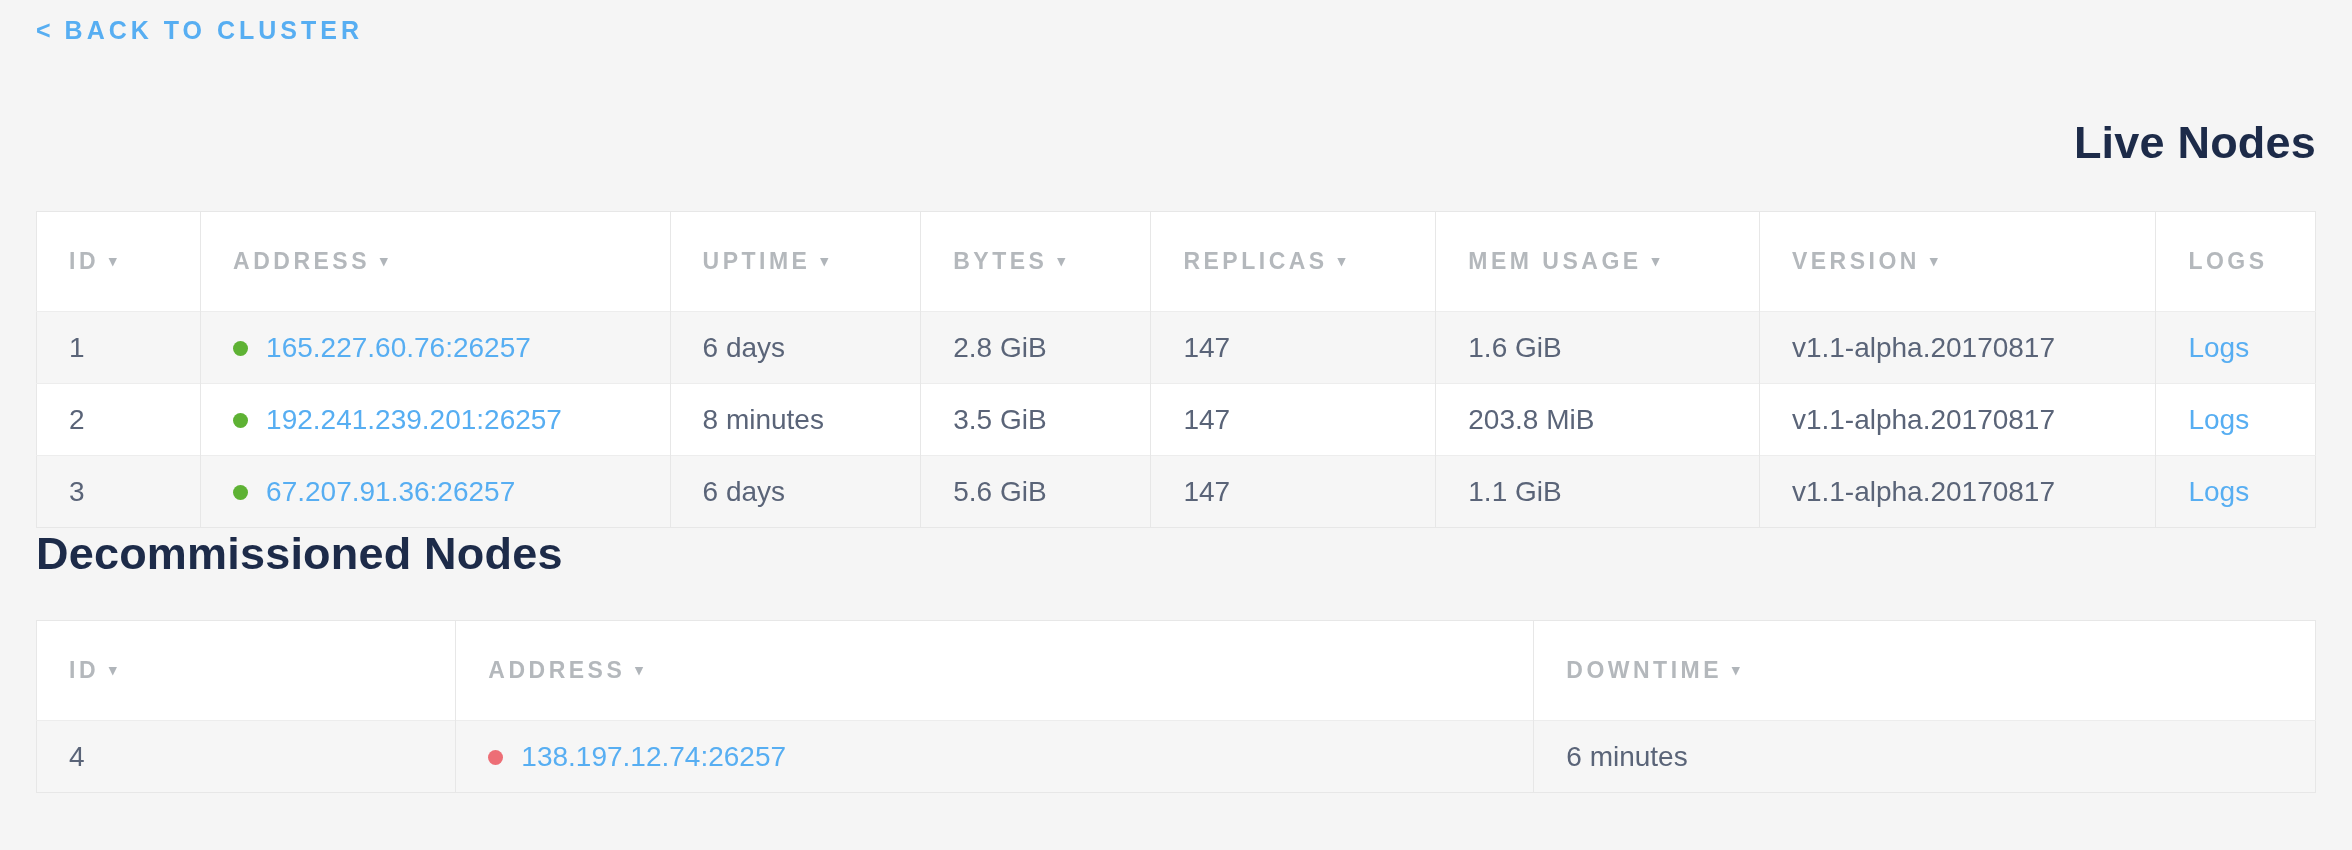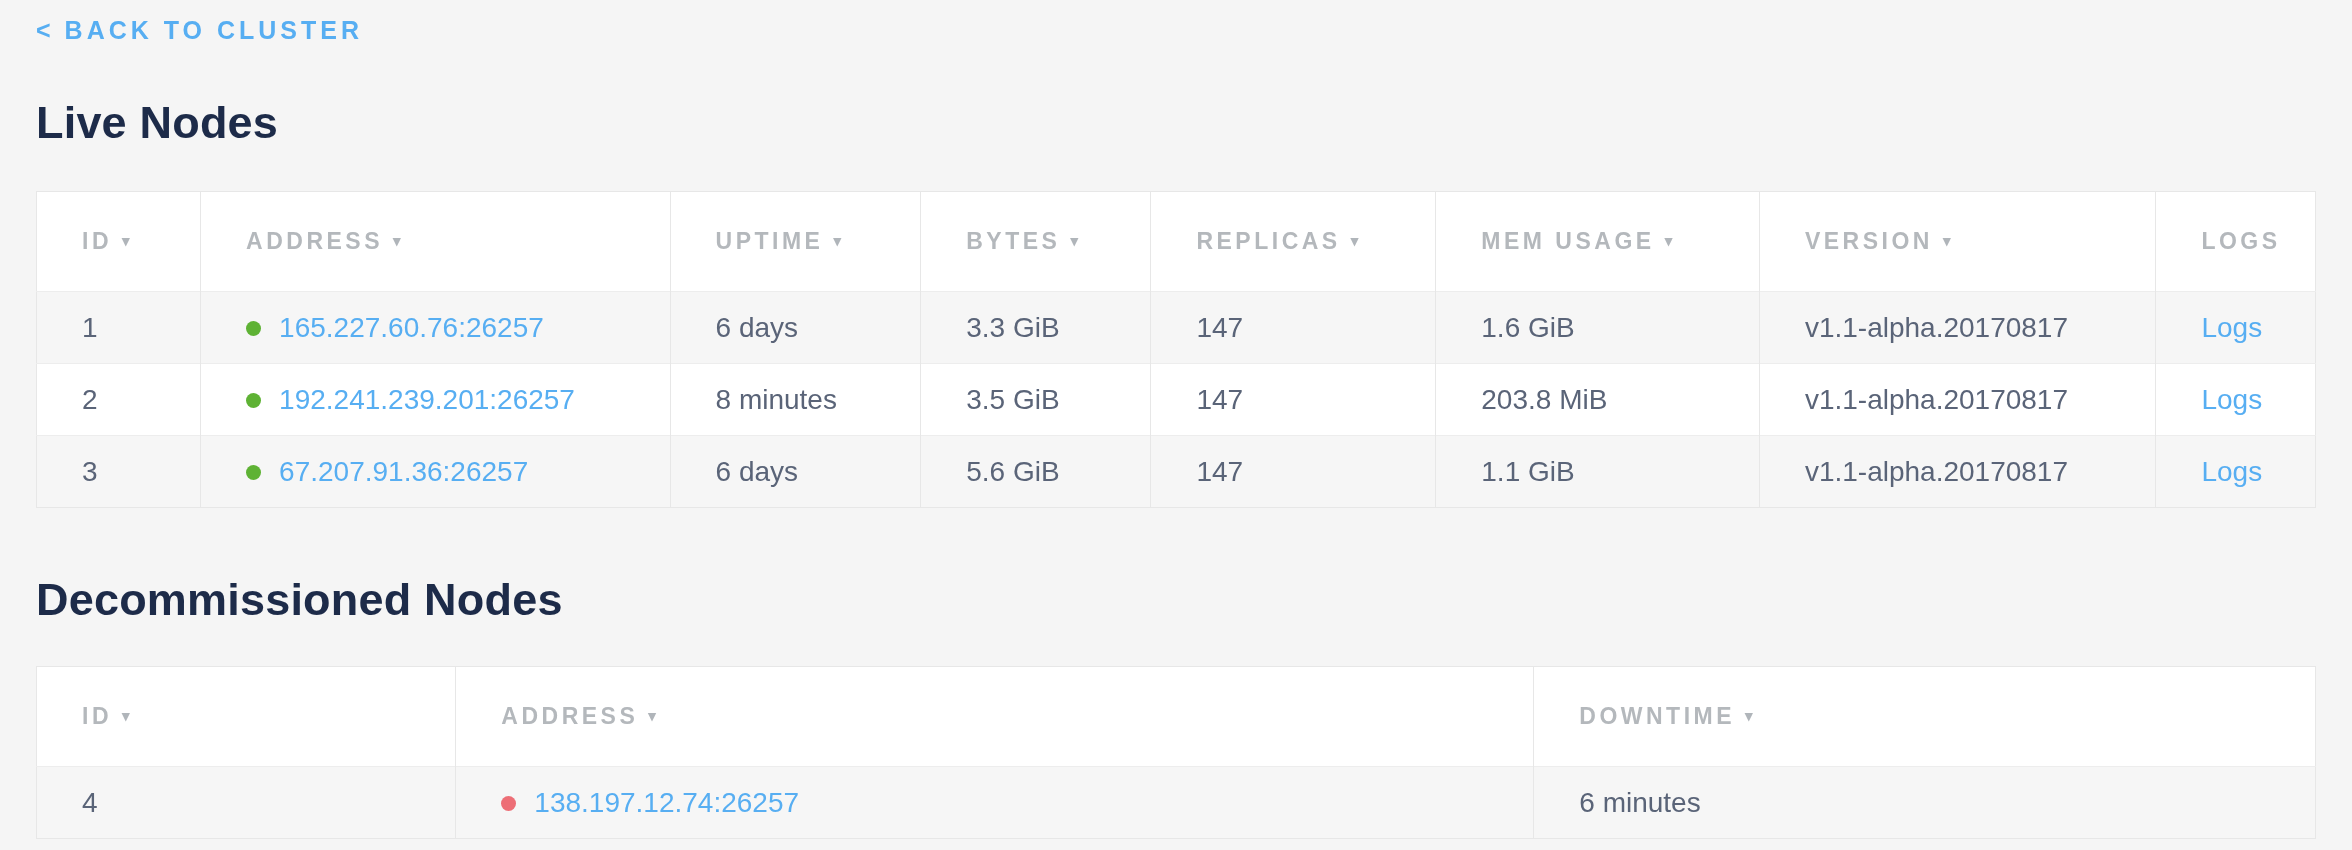--- a/index.html
+++ b/index.html
@@ -24,37 +24,37 @@
   }
   .back-link .chev { font-weight: 700; letter-spacing: 0; }
 
   
   h2.section-title {
     color: #1d2b49;
     font-size: 45px;
     font-weight: 700;
     letter-spacing: 0.2px;
   }
-  .live-title { margin-top: 52px; }
-  .decom-title { margin-top: 66px; }
+  .live-title { margin-top: 72px; text-align: right; }
+  .decom-title { }
 
   
   table.nodes {
     width: 100%;
     border-collapse: collapse;
     background: #ffffff;
     border: 1px solid #e7e7e7;
   }
   .live-table { margin-top: 42px; }
   .decom-table { margin-top: 40px; }
 
   table.nodes th, table.nodes td {
     border-left: 1px solid #e7e7e7;
     text-align: left;
-    padding-left: 45px;
+    padding-left: 32px;
     padding-right: 12px;
     vertical-align: middle;
   }
   table.nodes th:first-child, table.nodes td:first-child { border-left: none; }
 
   table.nodes thead th {
     background: #ffffff;
     height: 100px;
     color: #b4b8bc;
     font-size: 23px;
@@ -148,21 +148,21 @@
         <th><span>Mem Usage</span><span class="sort-arrow">▾</span></th>
         <th><span>Version</span><span class="sort-arrow">▾</span></th>
         <th><span>Logs</span></th>
       </tr>
     </thead>
     <tbody>
       <tr>
         <td>1</td>
         <td><span class="status-dot dot-live"></span><a class="cell-link">165.227.60.76:26257</a></td>
         <td>6 days</td>
-        <td>3.3 GiB</td>
+        <td>2.8 GiB</td>
         <td>147</td>
         <td>1.6 GiB</td>
         <td>v1.1-alpha.20170817</td>
         <td><a class="cell-link">Logs</a></td>
       </tr>
       <tr>
         <td>2</td>
         <td><span class="status-dot dot-live"></span><a class="cell-link">192.241.239.201:26257</a></td>
         <td>8 minutes</td>
         <td>3.5 GiB</td>

